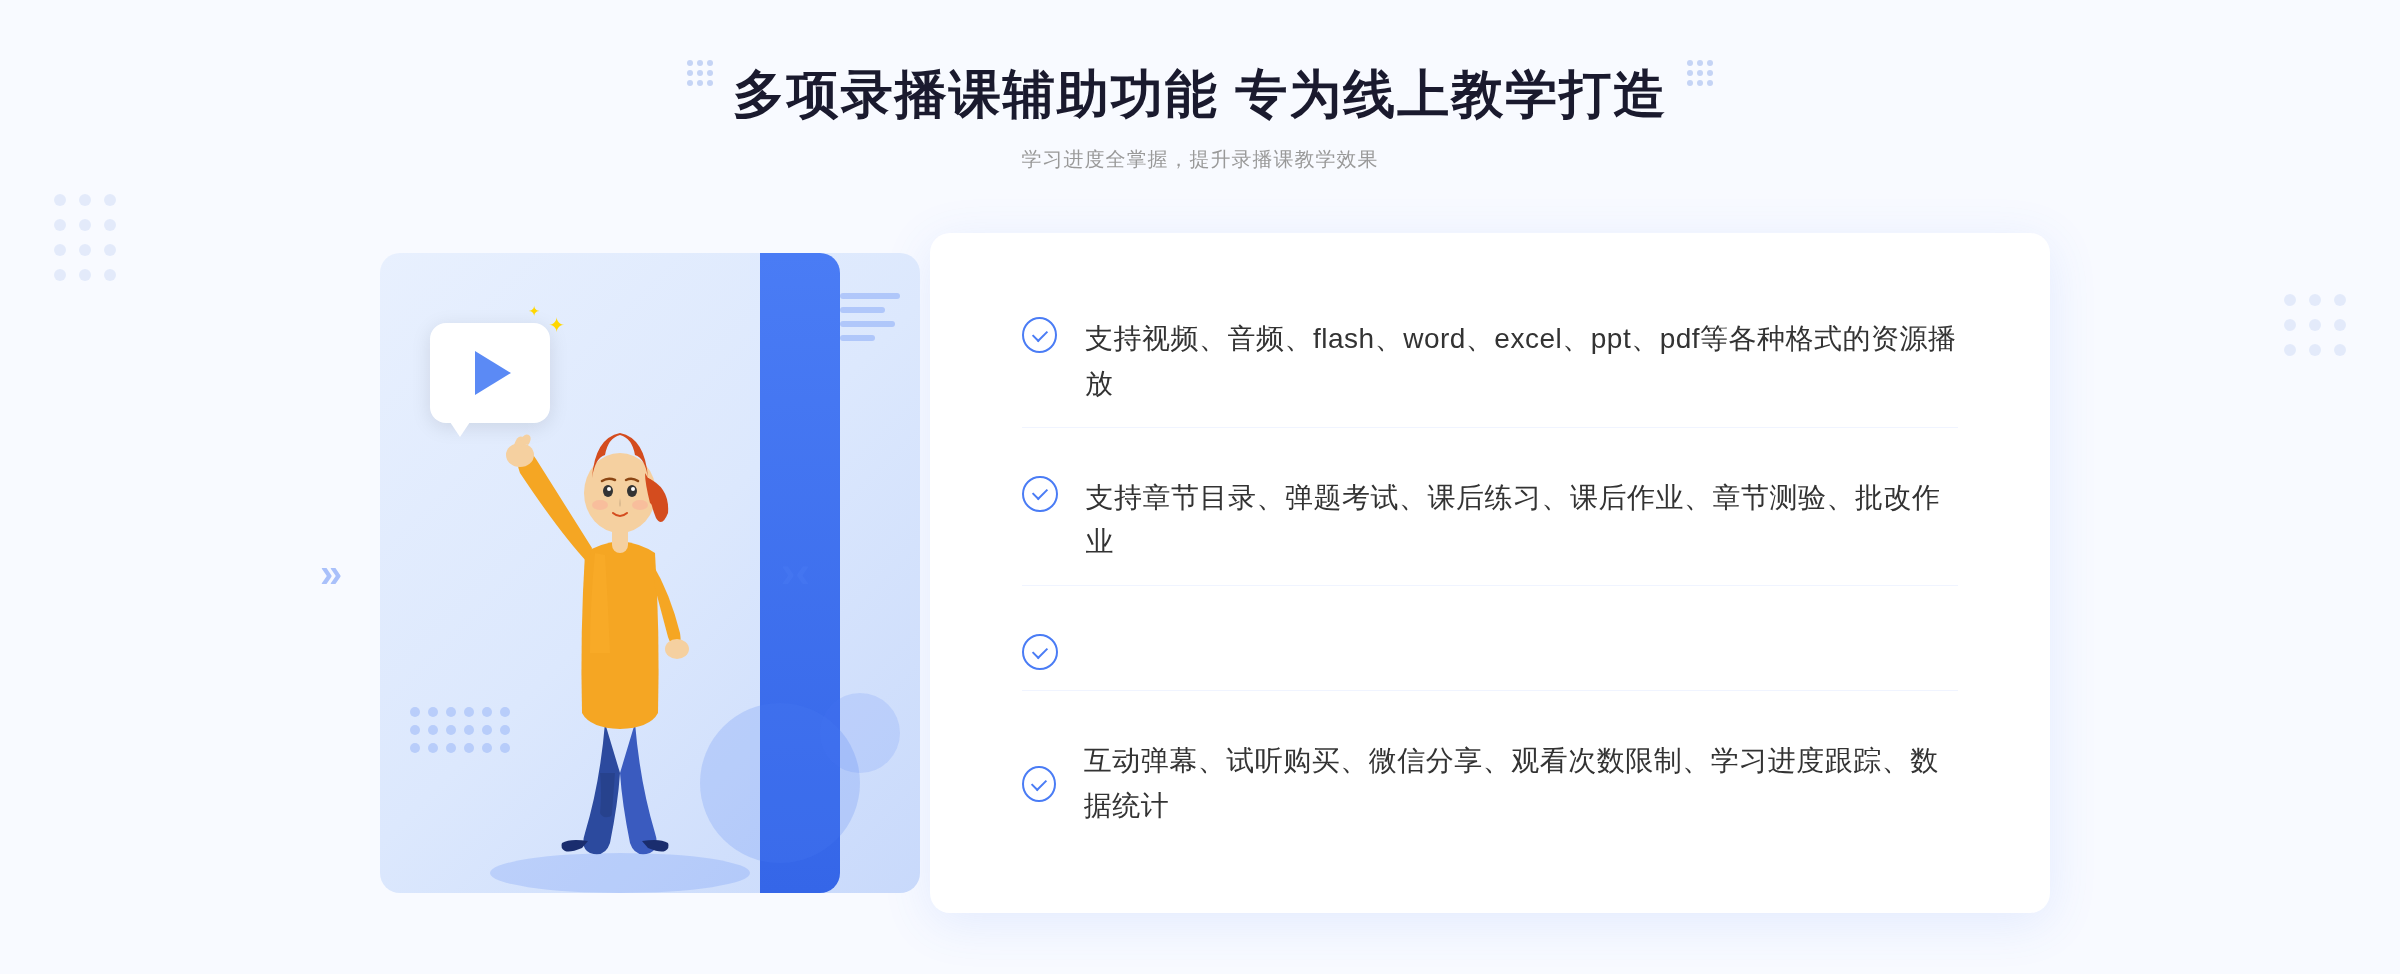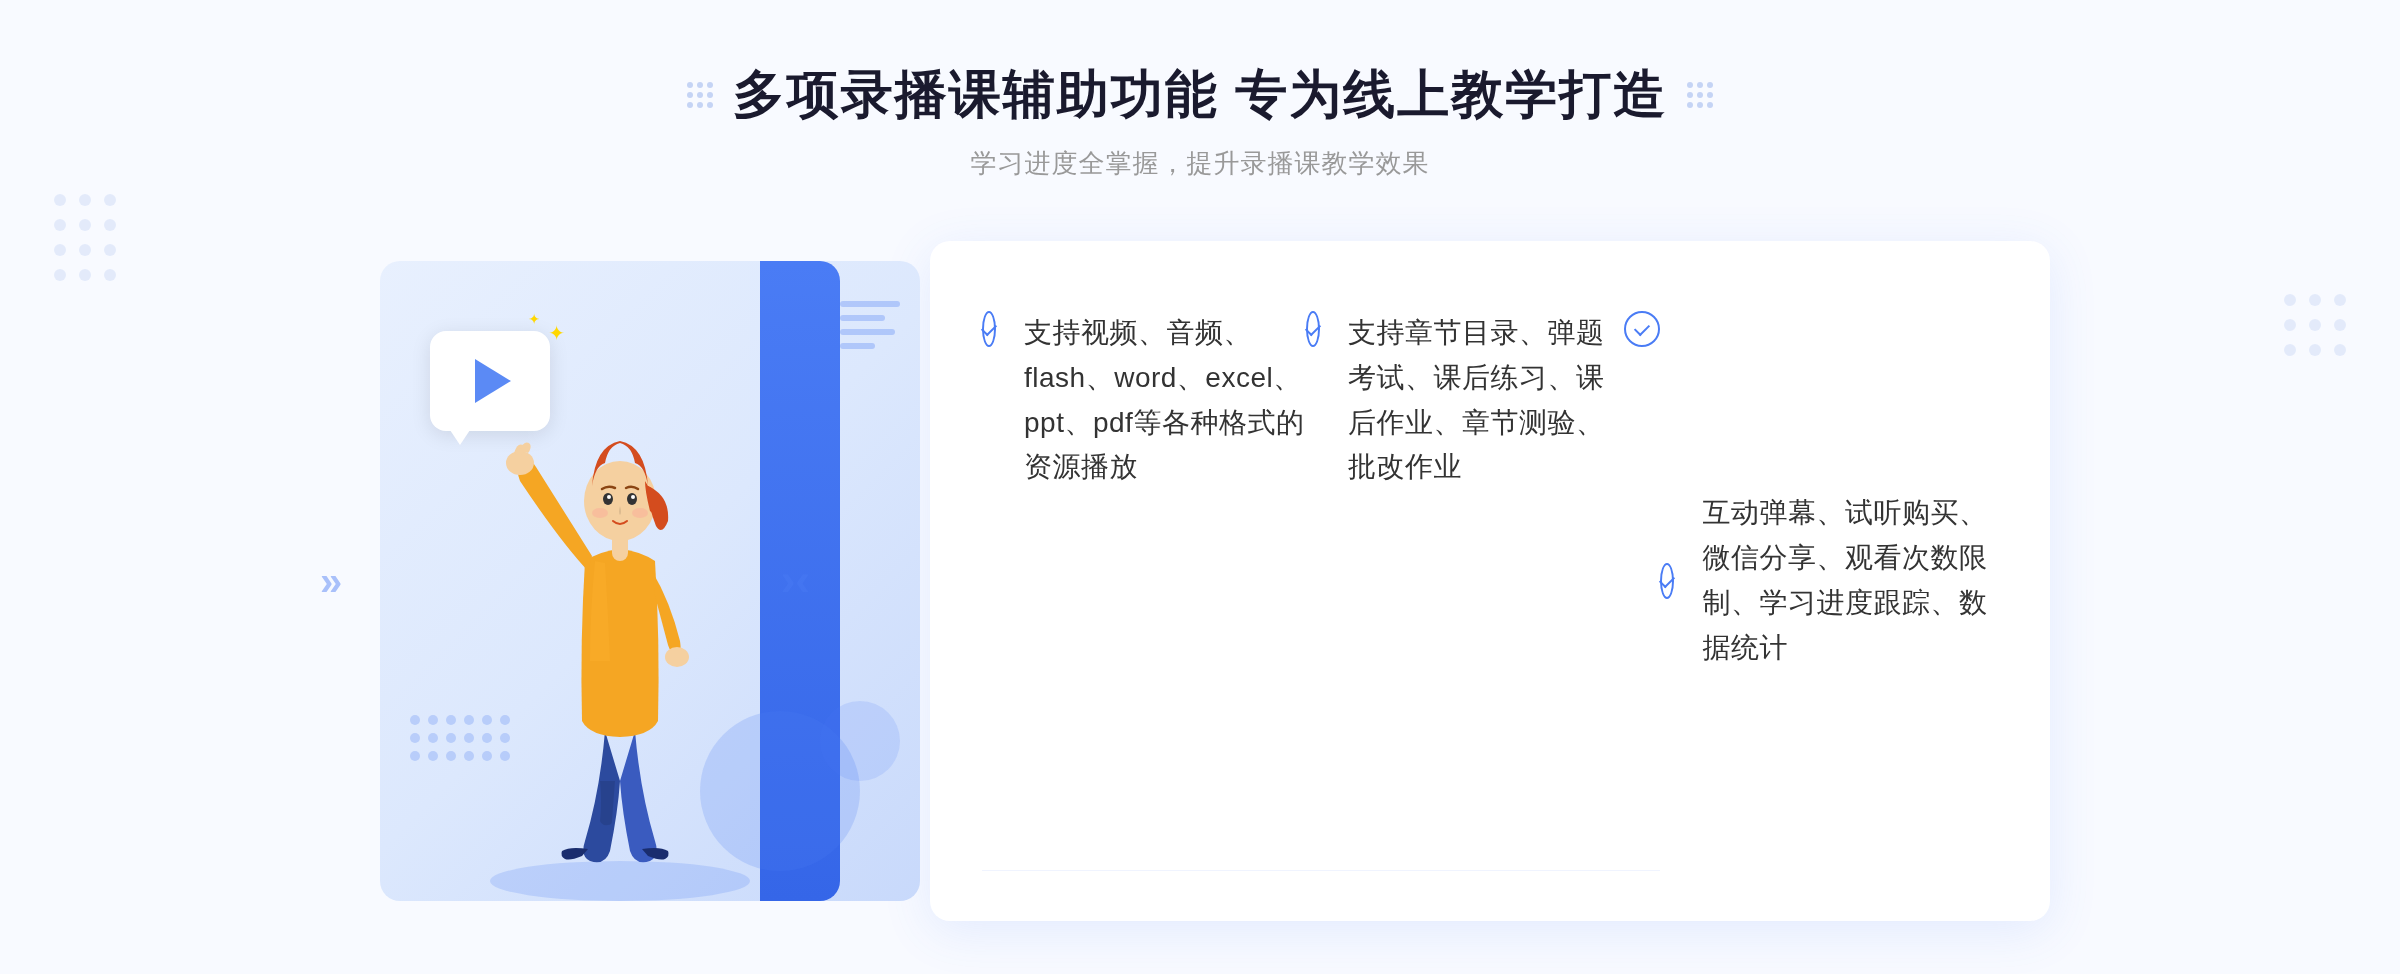--- a/index.html
+++ b/index.html
@@ -41,21 +41,21 @@
     
     .header-section {
       text-align: center;
       margin-bottom: 60px;
       position: relative;
       z-index: 2;
     }
 
     .header-title-row {
       display: flex;
-      align-items: center;
+      align-items: flex-start;
       justify-content: center;
       gap: 20px;
       margin-bottom: 16px;
     }
 
     .title-decorators {
       display: flex;
       gap: 5px;
       align-items: center;
     }
@@ -75,21 +75,21 @@
     }
 
     .main-title {
       font-size: 52px;
       font-weight: 700;
       color: #1a1a2e;
       letter-spacing: 2px;
     }
 
     .sub-title {
-      font-size: 26px;
+      font-size: 20px;
       color: #999999;
       letter-spacing: 1px;
     }
 
     
     .content-area {
       display: flex;
       align-items: stretch;
       width: 1700px;
       position: relative;
@@ -210,24 +210,24 @@
       border-radius: 50%;
       display: block;
     }
 
     
     .features-panel {
       flex: 1;
       background: white;
       border-radius: 20px;
       box-shadow: 0 10px 50px rgba(74, 124, 245, 0.12);
-      padding: 50px 52px;
+      padding: 50px 92px;
       margin-left: -20px;
       display: flex;
-      flex-direction: row;
+      flex-direction: column;
       justify-content: space-around;
     }
 
     .feature-item {
       display: flex;
       align-items: flex-start;
       gap: 28px;
       padding: 20px 0;
       border-bottom: 1px solid #f0f4ff;
     }

